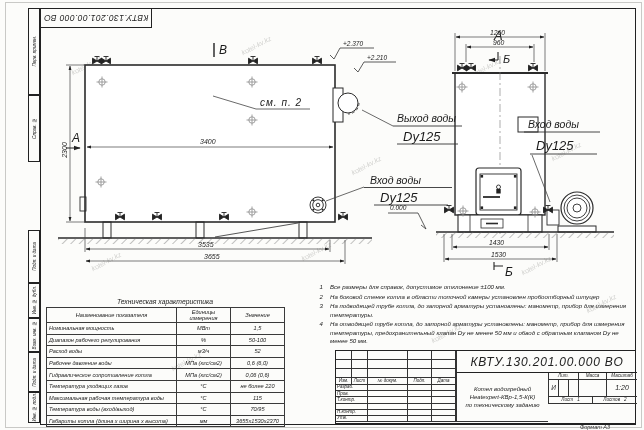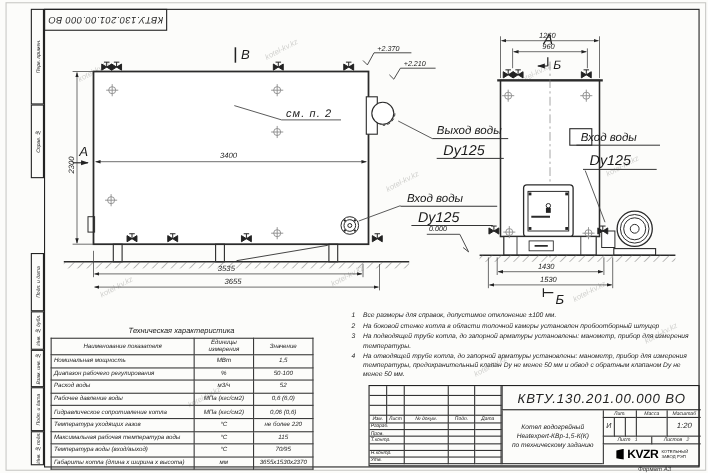--- a/index.html
+++ b/index.html
@@ -449,24 +449,16 @@
     <div class="tbcell" style="left:242px;top:29px;width:28px;height:17px"></div>
     <div class="tbcell" style="left:270px;top:29px;width:31px;height:17px;font-size:7px">1:20</div>
     <div class="tbcell" style="left:212px;top:46px;width:44px;height:7px;gap:4px">
       <span>Лист</span>
       <span>1</span>
     </div>
     <div class="tbcell" style="left:256px;top:46px;width:45px;height:7px;gap:4px">
       <span>Листов</span>
       <span>2</span>
     </div>
-    <div class="tbcell tb-logo">
-      <span class="logo-bars"></span>
-      <span class="logo-mark">KVZR</span>
-      <span class="logo-txt">
-        <span style="display:block">КОТЕЛЬНЫЙ</span>
-        <span style="display:block">ЗАВОД РЭП</span>
-      </span>
-    </div>
   </div>
 
   <div class="fmt">Формат  А3</div>
 </div>
 
 </body></html>

